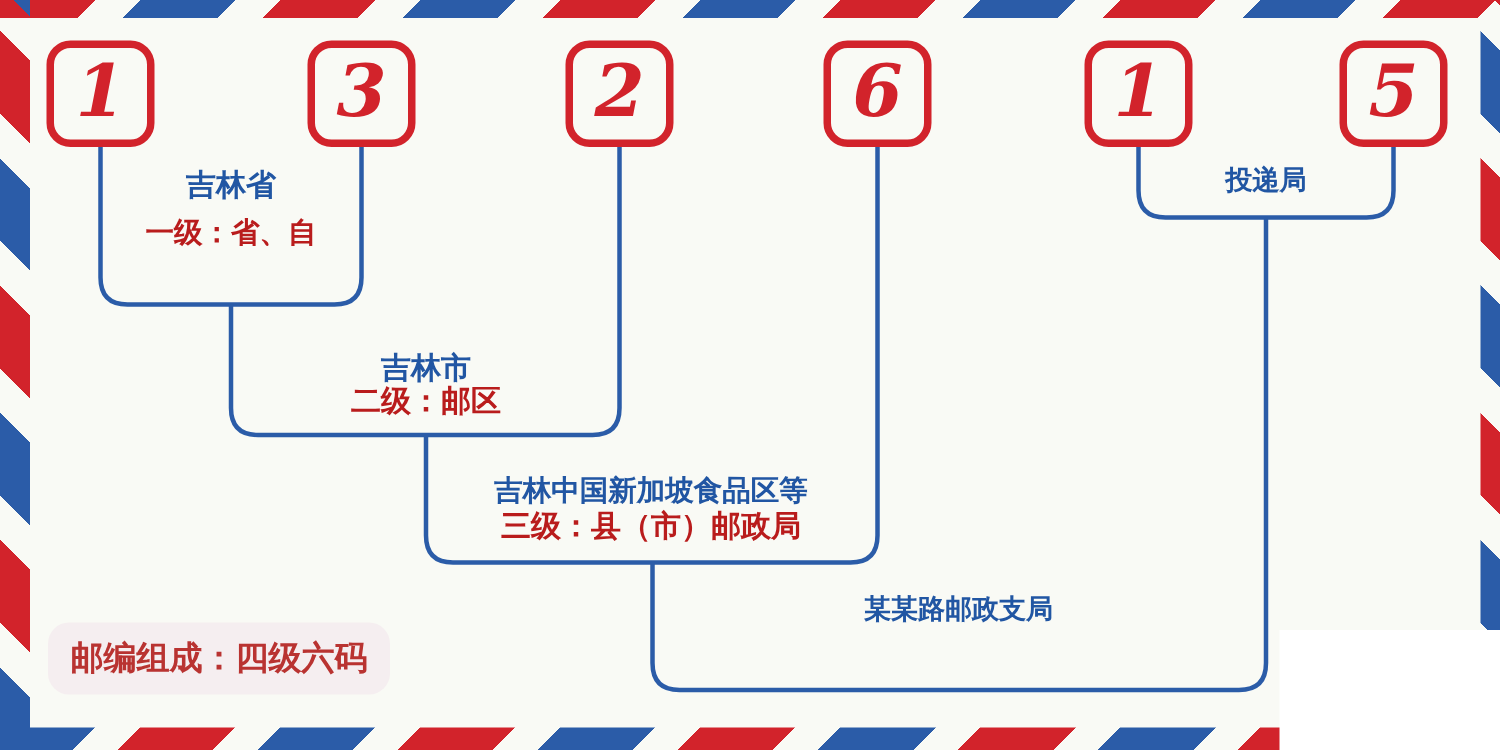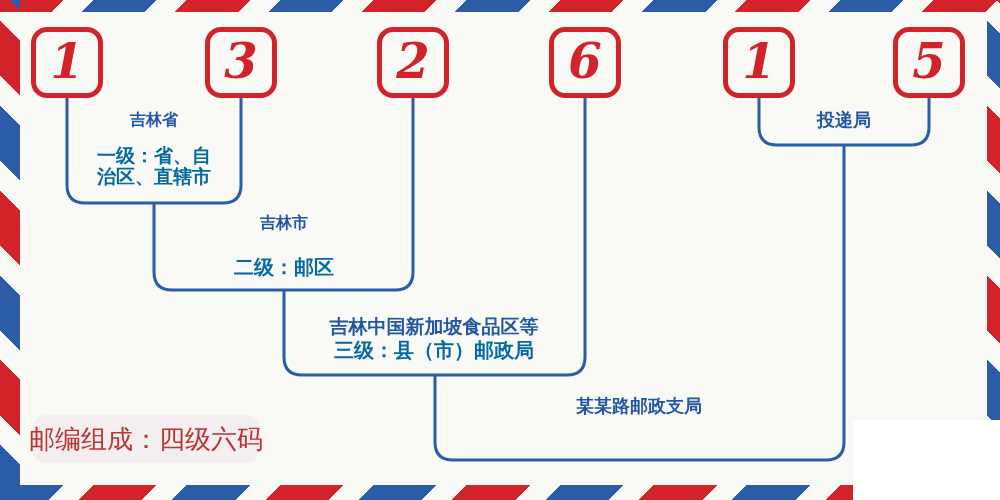--- a/index.html
+++ b/index.html
@@ -39,35 +39,35 @@
   }
   .digit{
     font-family:"DejaVu Serif","Liberation Serif",serif;
     font-style:italic;font-weight:bold;font-size:48px;line-height:1;
     color:#d2232b;transform:translateY(-2px);
   }
   
   .lbl{position:absolute;transform:translateX(-50%);text-align:center;
     white-space:nowrap;z-index:4;}
   .name{color:#2156a3;font-weight:bold;}
-  .desc{color:#0369a1;font-weight:bold;}
-  .name-lg{font-size:16px;}
+  .desc{color:#b91c1c;font-weight:bold;}
+  .name-lg{font-size:20px;}
   .name-md{font-size:18px;}
   .name-sm{font-size:19px;}
   .desc-md{font-size:20px;}
   .desc-2line{font-size:19px;line-height:21px;}
   
   .badge{
     position:absolute;left:32px;top:415px;width:228px;height:48px;
     background:#f5eef0;border-radius:14px;display:flex;align-items:center;
     justify-content:center;z-index:4;
   }
   .badge-text{
     font-family:"DejaVu Serif","Liberation Serif",serif;
-    color:#b93331;font-weight:normal;font-size:26px;white-space:nowrap;
+    color:#b93331;font-weight:bold;font-size:22px;white-space:nowrap;
   }
 </style>
 </head>
 <body>
 
 <div class="stage">
 
   <div class="band band-top"></div>
   <div class="band band-bottom"></div>
   <div class="band band-left"></div>
@@ -99,24 +99,23 @@
   <div class="digit-box" style="left:723px">
     <span class="digit">1</span>
   </div>
   <div class="digit-box" style="left:893px">
     <span class="digit">5</span>
   </div>
 
   <div class="lbl name name-lg" style="left:154px;top:110px">吉林省</div>
   <div class="lbl desc desc-2line" style="left:154px;top:145px">
     <div>一级：省、自</div>
-    <div>治区、直辖市</div>
   </div>
 
-  <div class="lbl name name-lg" style="left:284px;top:213px">吉林市</div>
+  <div class="lbl name name-lg" style="left:284px;top:232px">吉林市</div>
   <div class="lbl name name-sm" style="left:434px;top:314px">吉林中国新加坡食品区等</div>
 
   <div class="lbl desc desc-md" style="left:284px;top:254px">二级：邮区</div>
   <div class="lbl name name-md" style="left:639px;top:394px">某某路邮政支局</div>
 
   <div class="lbl desc desc-md" style="left:434px;top:337px">三级：县（市）邮政局</div>
 
   <div class="lbl name name-md" style="left:844px;top:108px">投递局</div>
 
   <div class="badge">

